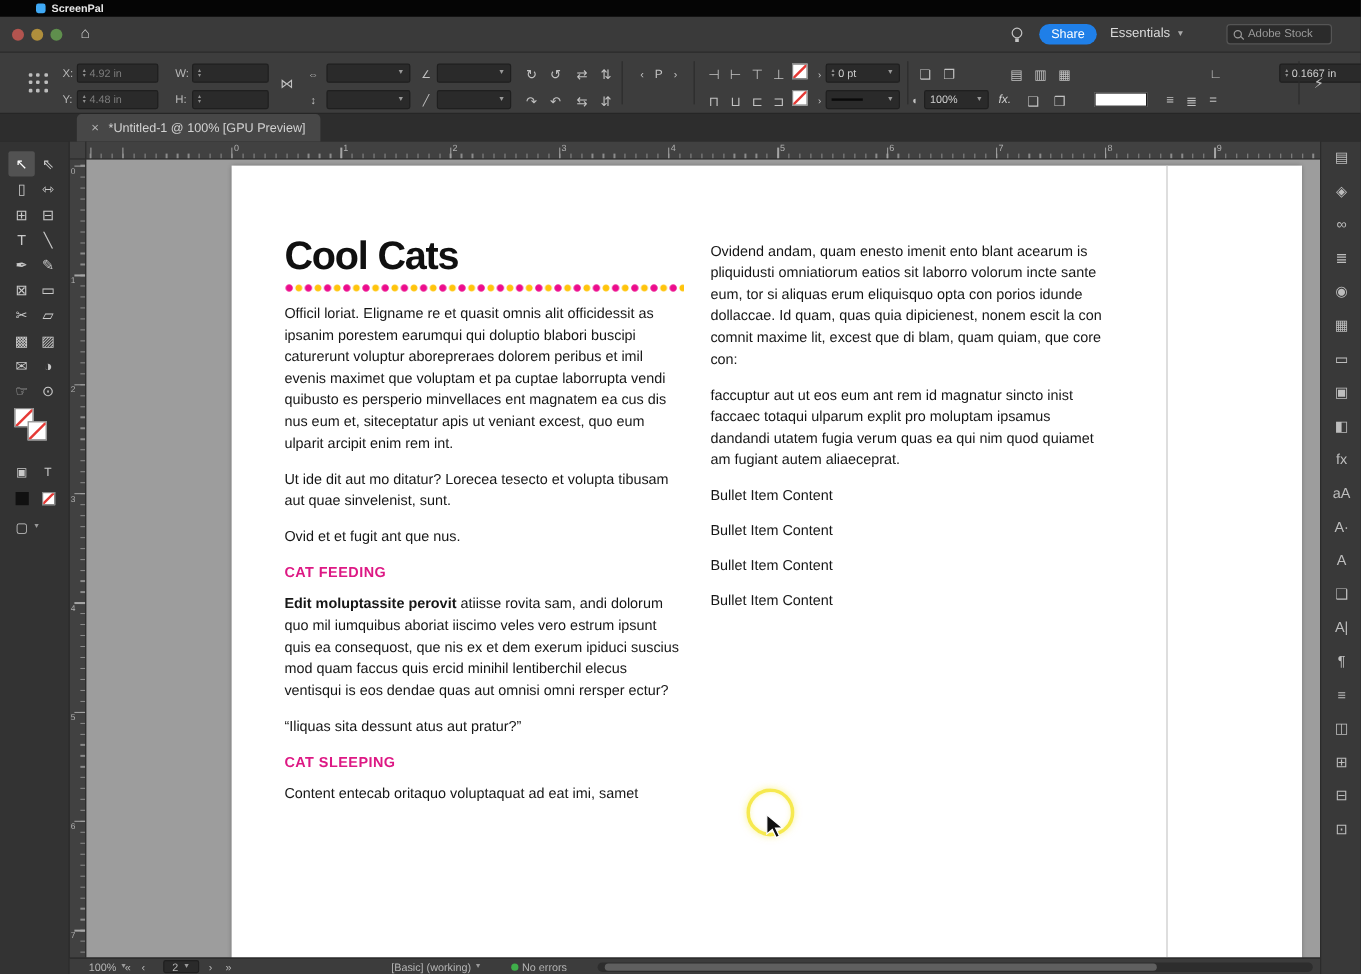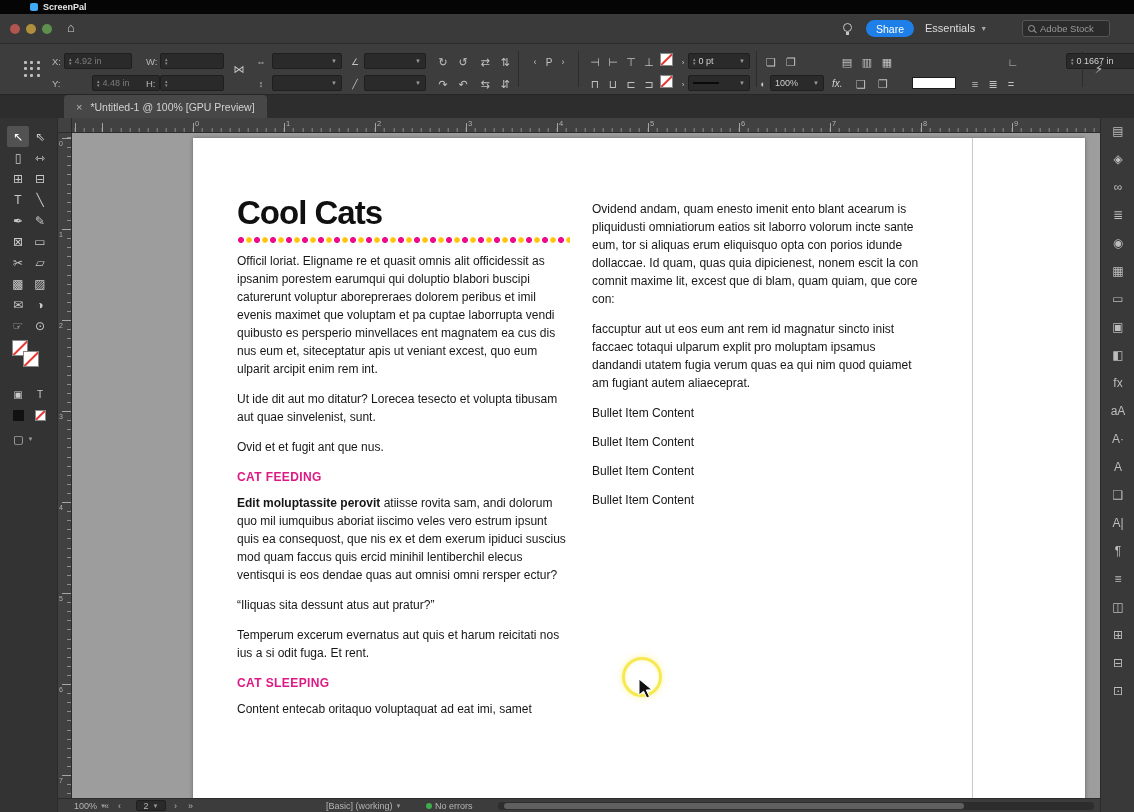--- a/index.html
+++ b/index.html
@@ -206,21 +206,21 @@
     <span class="icobtn" style="left:838px;top:9px;">▤</span>
     <span class="icobtn" style="left:858px;top:9px;">▥</span>
     <span class="icobtn" style="left:878px;top:9px;">▦</span>
     <span class="icobtn" style="left:1004px;top:9px;">∟</span>
     <span class="fld" style="left:1024px;top:9px;width:72px;margin-left:42px;">
         <span class="stepper">▴<br>▾</span>
         <span class="val">0.1667 in</span>
       </span>
 
     <span class="lbl" style="left:52px;top:34px;">Y:</span>
-    <span class="fld" style="left:64px;top:31px;width:68px;margin-left:28px;">
+    <span class="fld" style="left:64px;top:31px;width:68px;">
         <span class="stepper">▴<br>▾</span>
         <span class="val dim">4.48 in</span>
       </span>
     <span class="lbl" style="left:146px;top:34px;">H:</span>
     <span class="fld" style="left:160px;top:31px;width:64px;">
         <span class="stepper">▴<br>▾</span>
         <span class="val"></span>
       </span>
     <span class="icobtn" style="left:252px;top:31px;font-size:9px;">↕</span>
     <span class="fld" style="left:272px;top:31px;width:70px;">
@@ -343,21 +343,20 @@
       <div id="spine"></div>
       <div id="page-title">Cool Cats</div>
       <div id="dotted-rule" style="background-image: radial-gradient(circle at 4px 4px, rgb(236, 12, 140) 2.6px, transparent 3.4px), radial-gradient(circle at 12px 4px, rgb(255, 196, 12) 2.4px, transparent 3.2px);"></div>
       <div id="col-left" class="col">
           <p class="doc-para">Officil loriat. Eligname re et quasit omnis alit officidessit as ipsanim porestem earumqui qui doluptio blabori buscipi caturerunt voluptur aborepreraes dolorem peribus et imil evenis maximet que voluptam et pa cuptae laborrupta vendi quibusto es persperio minvellaces ent magnatem ea cus dis nus eum et, siteceptatur apis ut veniant excest, quo eum ulparit arcipit enim rem int.</p>
           <p class="doc-para">Ut ide dit aut mo ditatur? Lorecea tesecto et volupta tibusam aut quae sinvelenist, sunt.</p>
           <p class="doc-para">Ovid et et fugit ant que nus.</p>
           <div class="doc-heading">CAT FEEDING</div>
           <p class="doc-para"><b>Edit moluptassite perovit</b> atiisse rovita sam, andi dolorum quo mil iumquibus aboriat iiscimo veles vero estrum ipsunt quis ea consequost, que nis ex et dem exerum ipiduci suscius mod quam faccus quis ercid minihil lentiberchil elecus ventisqui is eos dendae quas aut omnisi omni rersper ectur?</p>
           <p class="doc-para">“Iliquas sita dessunt atus aut pratur?”</p>
-          <p class="doc-para">Temperum excerum evernatus aut quis et harum reicitati nos ius a si odit fuga. Et rent.</p>
           <div class="doc-heading">CAT SLEEPING</div>
           <p class="doc-para">Content entecab oritaquo voluptaquat ad eat imi, samet</p>
         </div>
       <div id="col-right" class="col">
           <p class="doc-para">Ovidend andam, quam enesto imenit ento blant acearum is pliquidusti omniatiorum eatios sit laborro volorum incte sante eum, tor si aliquas erum eliquisquo opta con porios idunde dollaccae. Id quam, quas quia dipicienest, nonem escit la con comnit maxime lit, excest que di blam, quam quiam, que core con:</p>
           <p class="doc-para">faccuptur aut ut eos eum ant rem id magnatur sincto inist faccaec totaqui ulparum explit pro moluptam ipsamus dandandi utatem fugia verum quas ea qui nim quod quiamet am fugiant autem aliaeceprat.</p>
           <div class="doc-bullet">Bullet Item Content</div>
           <div class="doc-bullet">Bullet Item Content</div>
           <div class="doc-bullet">Bullet Item Content</div>
           <div class="doc-bullet">Bullet Item Content</div>

